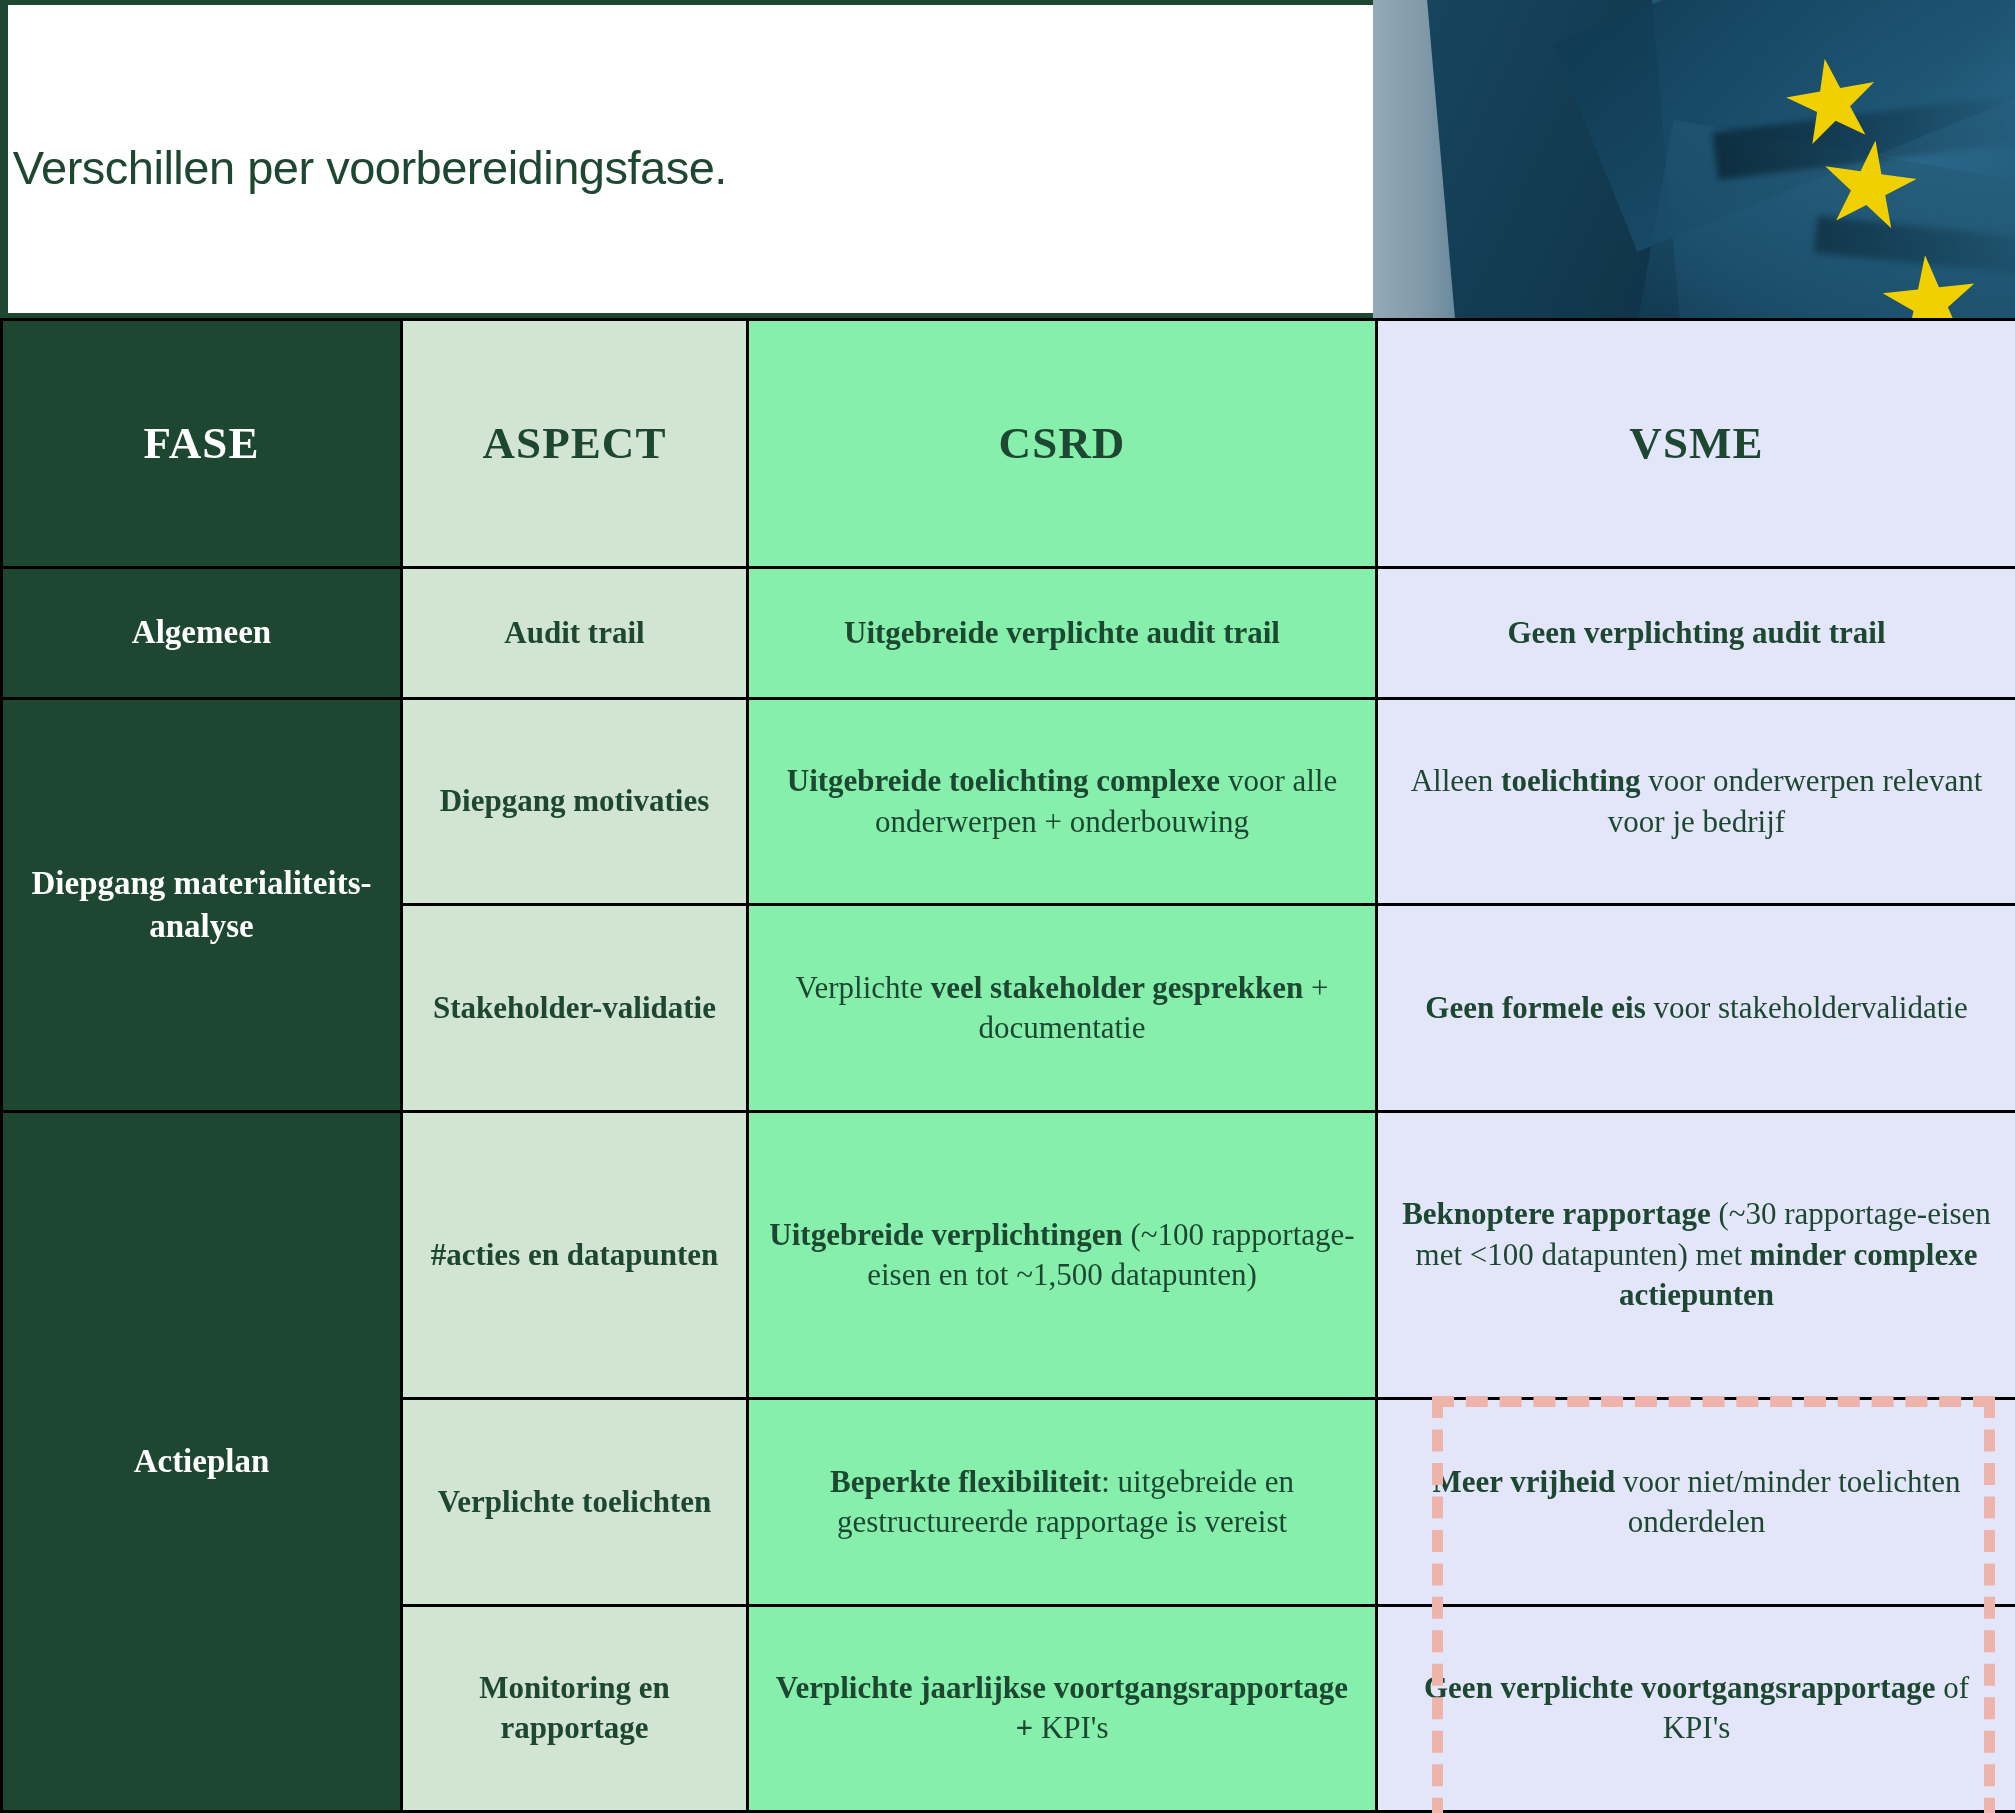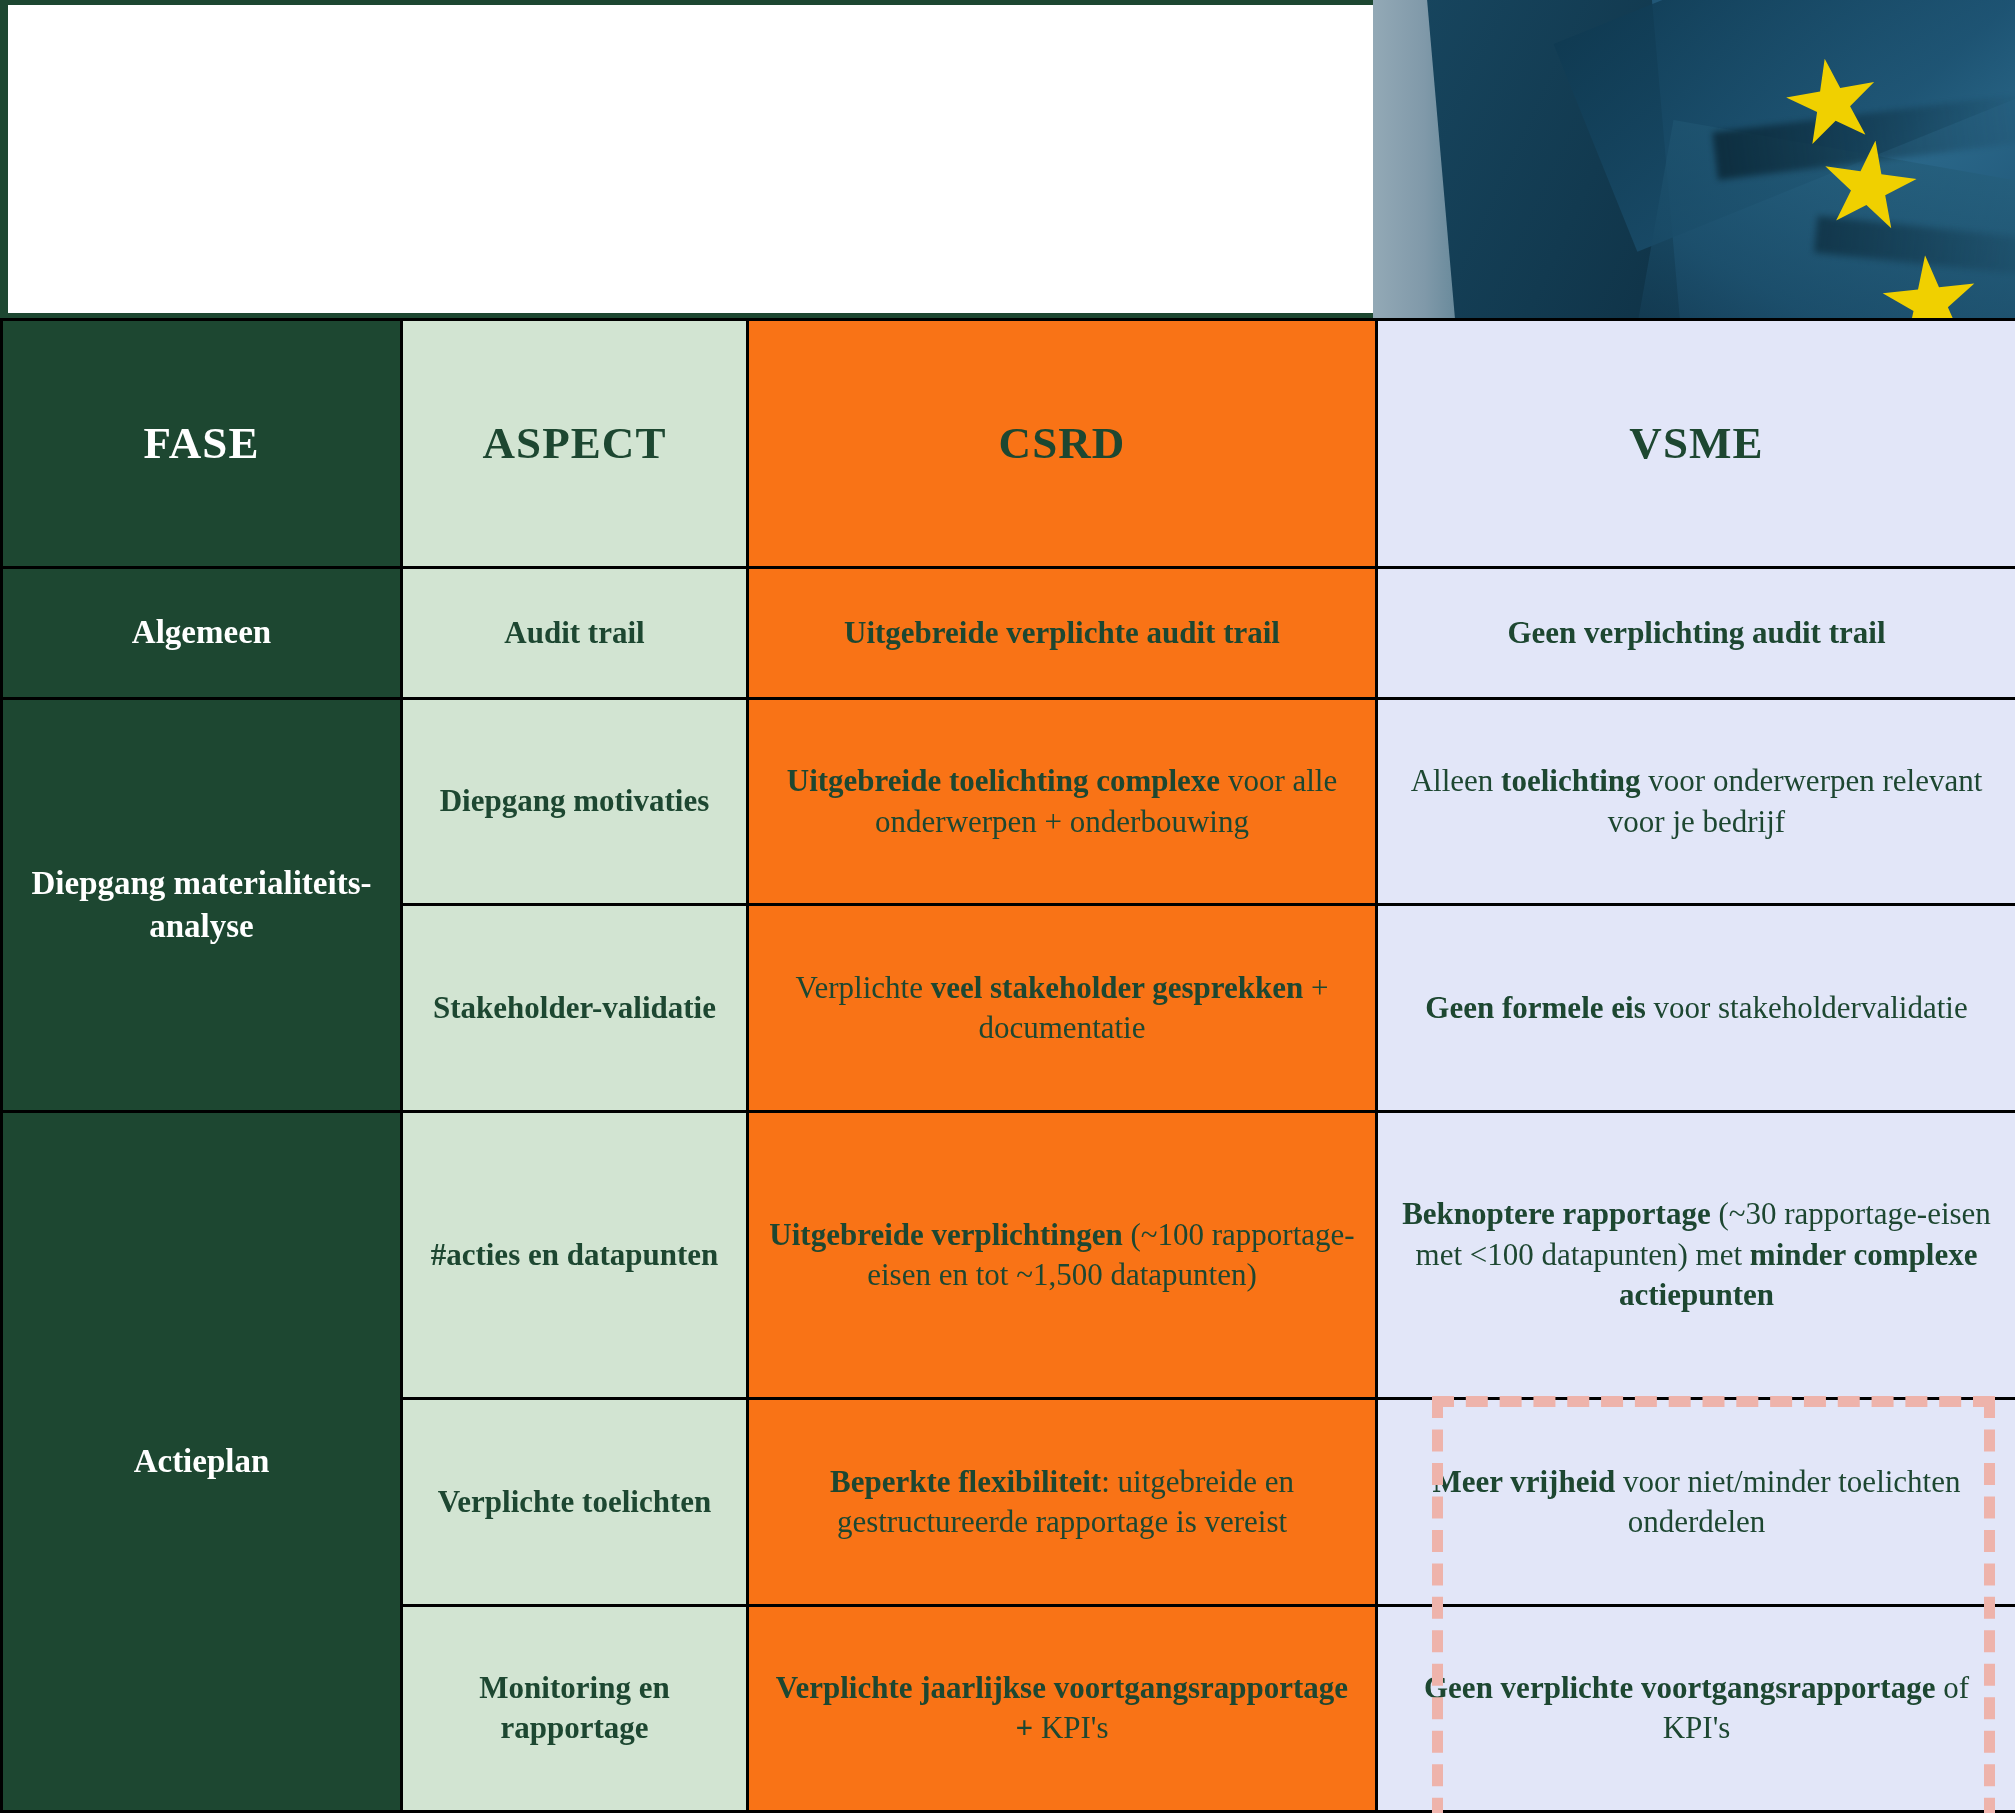--- a/index.html
+++ b/index.html
@@ -89,21 +89,21 @@
     color:#1d4731;
     line-height:1.30;
   }
   .c-fase   {width:400px;}
   .c-aspect {width:346px;}
   .c-csrd   {width:629px;}
   .c-vsme   {width:640px;}
 
   td.fase   {background:#1d4731;color:#ffffff;font-weight:700;font-size:33px;}
   td.aspect {background:#d2e4d2;font-weight:700;font-size:31px;}
-  td.csrd   {background:#f97316;font-size:31px;}
+  td.csrd   {background:#86efac;font-size:31px;}
   td.vsme   {background:#e2e6f8;font-size:31px;}
 
   tr.head td{padding:31px 10.7px;}
   tr.head td.fase  {font-size:45px;letter-spacing:1.1px;}
   tr.head td.aspect{font-size:45px;letter-spacing:1.1px;font-weight:700;}
   tr.head td.csrd  {font-size:45px;letter-spacing:1.1px;font-weight:700;}
   tr.head td.vsme  {font-size:45px;letter-spacing:1.1px;font-weight:700;}
 
   b{font-weight:700;}
 
@@ -117,20 +117,21 @@
 <body>
 
 <div class="page">
 
   <div class="header">
 
     <div class="header-card">
 
 
       <div class="title-block">
+        <div class="title-sub">Verschillen per voorbereidingsfase.</div>
       </div>
 
     </div>
 
     <div class="flag-photo">
       <div class="pole-shadow"></div>
       <div class="fold-dark"></div>
       <div class="fold-a"></div>
       <div class="fold-b"></div>
       <div class="fold-c"></div>

